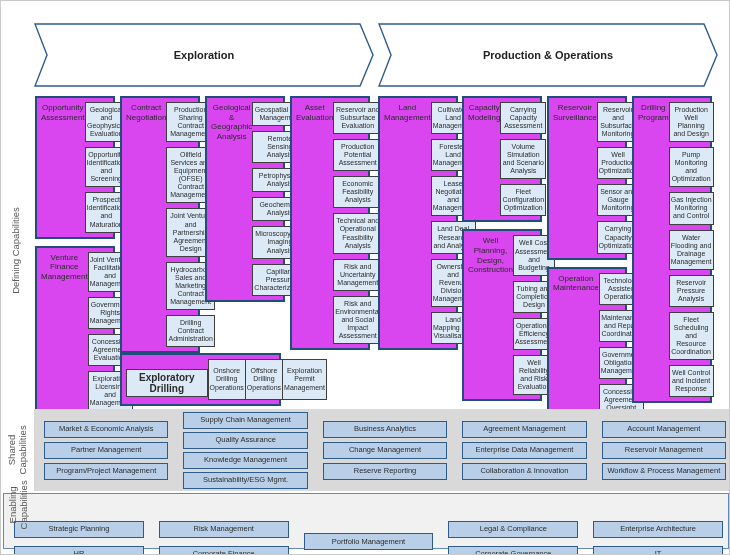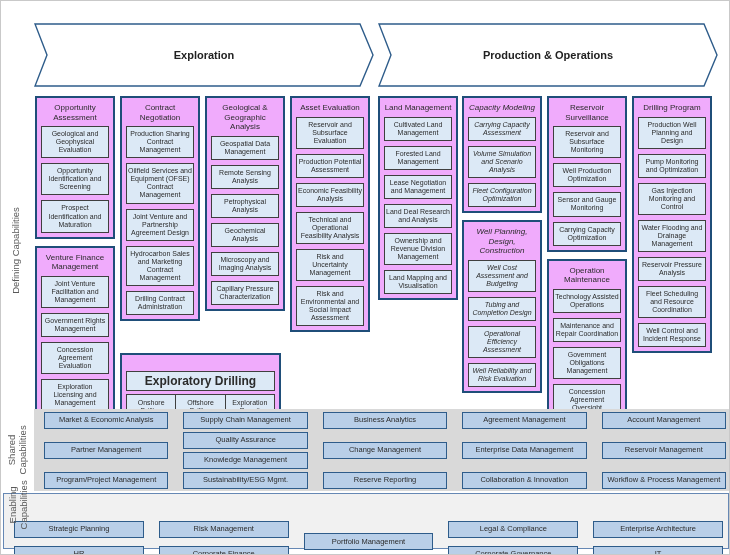--- a/index.html
+++ b/index.html
@@ -15,52 +15,52 @@
     position:absolute;inset:0;display:flex;align-items:center;justify-content:center;
     font-size:11px;font-weight:bold;color:#222;
   }
   
   .vwrap{position:absolute;display:flex;align-items:center;justify-content:center;}
   .vtext{transform:rotate(-90deg);white-space:nowrap;color:#595959;font-size:9.5px;}
   .vtext2{transform:rotate(-90deg);text-align:center;color:#595959;font-size:9.5px;line-height:1.15;}
   
   .track{position:absolute;top:95px;width:80px;display:flex;flex-direction:column;gap:7px;}
   .group{
-    box-sizing:border-box;background:#f0abfc;border:2px solid #1f4e79;
-    padding:4px;display:flex;flex-direction:column;
+    box-sizing:border-box;background:#d946ef;border:2px solid #1f4e79;
+    padding:4px;display:flex;flex-direction:row;
   }
   .gtitle{
     margin:1px 0 4px 0;font-size:8px;font-weight:normal;text-align:center;
     line-height:1.2;color:#2b2b2b;
   }
   .gitems{display:flex;flex-direction:column;gap:5px;}
   .leaf{
     box-sizing:border-box;background:#dce9f6;border:1px solid #3f3f3f;
     min-height:22px;padding:3px 1px;display:flex;align-items:center;justify-content:center;
     text-align:center;font-size:7px;line-height:1.15;color:#2b2b2b;
   }
   
   .exploratory{position:absolute;left:119px;top:352px;width:161px;}
   .exp-title{
     box-sizing:border-box;background:#dce9f6;border:1px solid #3f3f3f;
-    font-size:12px;text-align:center;padding:2px 3px;margin-bottom:3px;
+    font-size:10px;text-align:center;padding:2px 12px;margin-bottom:3px;
   }
   .exp-row{display:flex;}
   .exp-row .leaf{flex:1;min-height:34px;}
   .exp-row .leaf + .leaf{margin-left:-1px;}
   
   .shared-panel{
     position:absolute;left:33px;top:408px;width:697px;height:82px;
     background:#d9d9d9;box-sizing:border-box;
   }
   .cap-grid{
     display:flex;height:100%;box-sizing:border-box;
     padding:5px 5px 5px 10px;gap:15px;
   }
-  .cap-col{flex:1;display:flex;flex-direction:column;justify-content:center;gap:13px;}
+  .cap-col{flex:1;display:flex;flex-direction:column;justify-content:center;gap:4px;}
   .cap-col.tight{gap:3px;justify-content:center;}
   .cap-box{
     box-sizing:border-box;background:#b9cfe8;border:1px solid #2e5c8a;
     min-height:17px;padding:2px 4px;display:flex;align-items:center;justify-content:center;
     text-align:center;font-size:7.5px;line-height:1.15;color:#2b2b2b;
   }
   .enabling-panel{
     position:absolute;left:2px;top:492px;width:726px;height:56px;
     background:#f1f1f1;border:1px solid #6688b4;box-sizing:border-box;
     display:flex;
@@ -169,21 +169,21 @@
           <div class="leaf">Cultivated Land Management</div>
           <div class="leaf">Forested Land Management</div>
           <div class="leaf">Lease Negotiation and Management</div>
           <div class="leaf">Land Deal Research and Analysis</div>
           <div class="leaf">Ownership and Revenue Division Management</div>
           <div class="leaf">Land Mapping and Visualisation</div>
         </div>
     </section>
   </div>
 
-  <div class="track" style="left:461px;font-style:italic;">
+  <div class="track" style="left:461px;">
     <section class="group">
       <h3 class="gtitle">Capacity Modeling</h3>
       <div class="gitems">
           <div class="leaf">Carrying Capacity Assessment</div>
           <div class="leaf">Volume Simulation and Scenario Analysis</div>
           <div class="leaf">Fleet Configuration Optimization</div>
         </div>
     </section>
     <section class="group">
       <h3 class="gtitle">Well Planning, Design, Construction</h3>

